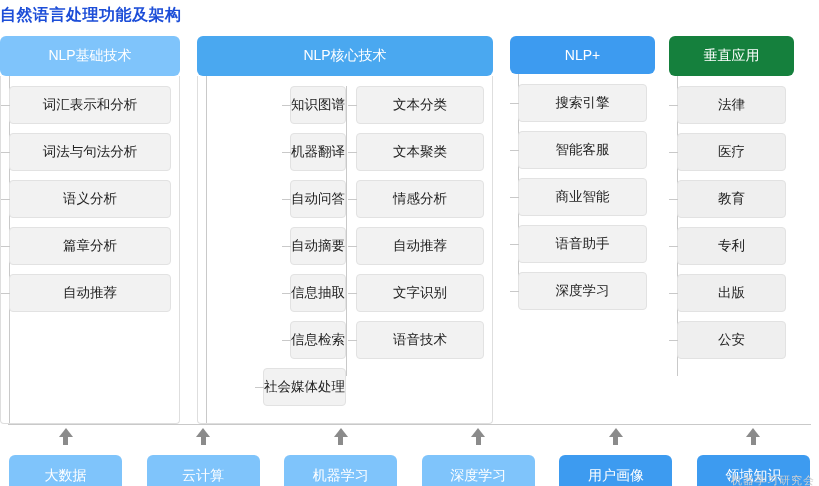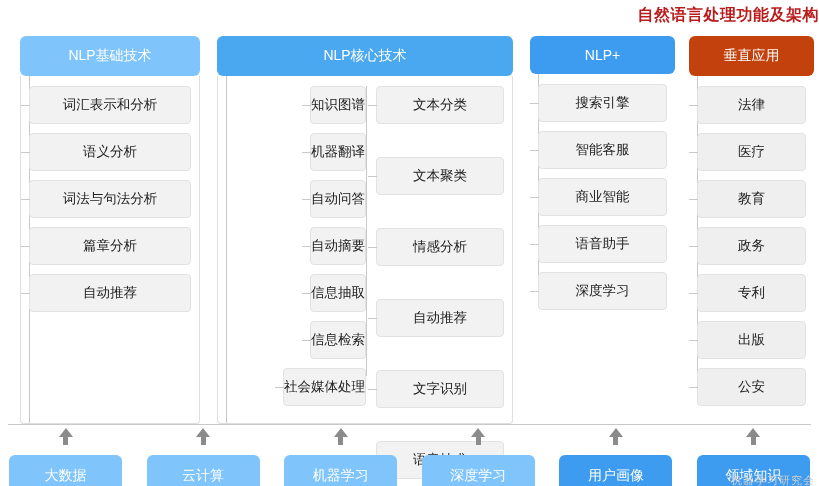--- a/index.html
+++ b/index.html
@@ -8,24 +8,24 @@
   }
   body {
     width: 819px;
     height: 486px;
     background: #ffffff;
     font-family: "Liberation Sans", sans-serif;
     overflow: hidden;
     position: relative;
   }
   #title {
-    text-align: right;
+    text-align: left;
     font-size: 16px;
     font-weight: bold;
-    color: #b91c1c;
+    color: #1d4ed8;
     padding-top: 5px;
     letter-spacing: 0.5px;
   }
   #columns {
     position: absolute;
     top: 36px;
     left: 0;
     width: 819px;
     display: flex;
     align-items: flex-start;
@@ -46,21 +46,21 @@
   .hdr-light {
     background: #7fc4fb;
   }
   .hdr-mid {
     background: #4aa8f0;
   }
   .hdr-blue {
     background: #3d9bf0;
   }
   .hdr-dark {
-    background: #c2410c;
+    background: #15803d;
   }
   .group-box {
     border: 1px solid #dedede;
     border-top: none;
     border-radius: 0 0 4px 4px;
     box-sizing: border-box;
     position: relative;
     padding: 10px 8px 10px 8px;
   }
   .sub-cols {
@@ -178,29 +178,29 @@
     letter-spacing: 1px;
   }
 </style>
 </head>
 <body>
 
 <div id="title">自然语言处理功能及架构</div>
 
 <div id="columns">
 
-  <div class="col" style="width:180px; margin-left:20px;">
+  <div class="col" style="width:180px; margin-left:0;">
     <div class="col-header hdr-light">NLP基础技术</div>
     <div class="group-box" style="height:348px;">
       <div class="spine"></div>
       <div class="sub-cols">
         <div class="sub-col" style="width:100%;">
           <div class="node stub">词汇表示和分析</div>
+          <div class="node stub">词法与句法分析</div>
           <div class="node stub">语义分析</div>
-          <div class="node stub">词法与句法分析</div>
           <div class="node stub">篇章分析</div>
           <div class="node stub">自动推荐</div>
         </div>
       </div>
     </div>
   </div>
 
   <div class="col" style="width:296px; margin-left:17px;">
     <div class="col-header hdr-mid">NLP核心技术</div>
     <div class="group-box" style="height:348px;">
@@ -208,21 +208,21 @@
       <div class="sub-cols">
         <div class="sub-col" style="width:140px;align-items:flex-end;">
           <div class="node stub">知识图谱</div>
           <div class="node stub">机器翻译</div>
           <div class="node stub">自动问答</div>
           <div class="node stub">自动摘要</div>
           <div class="node stub">信息抽取</div>
           <div class="node stub">信息检索</div>
           <div class="node stub">社会媒体处理</div>
         </div>
-        <div class="sub-col" style="width:128px; position:relative;gap:24px;">
+        <div class="sub-col" style="width:128px; position:relative;">
           <div class="spine-inner" style="left:-10px; height:290px; top:0;"></div>
           <div class="node stub">文本分类</div>
           <div class="node stub">文本聚类</div>
           <div class="node stub">情感分析</div>
           <div class="node stub">自动推荐</div>
           <div class="node stub">文字识别</div>
           <div class="node stub">语音技术</div>
         </div>
       </div>
     </div>
@@ -246,21 +246,20 @@
 
   <div class="col" style="width:125px; margin-left:14px;">
     <div class="col-header hdr-dark">垂直应用</div>
     <div class="group-box" style="height:348px; border:none;">
       <div class="spine" style="height:300px; bottom:auto;"></div>
       <div class="sub-cols">
         <div class="sub-col" style="width:100%;">
           <div class="node stub gray">法律</div>
           <div class="node stub gray">医疗</div>
           <div class="node stub gray">教育</div>
-          <div class="node stub gray">政务</div>
           <div class="node stub gray">专利</div>
           <div class="node stub gray">出版</div>
           <div class="node stub gray">公安</div>
         </div>
       </div>
     </div>
   </div>
 
 </div>
 

